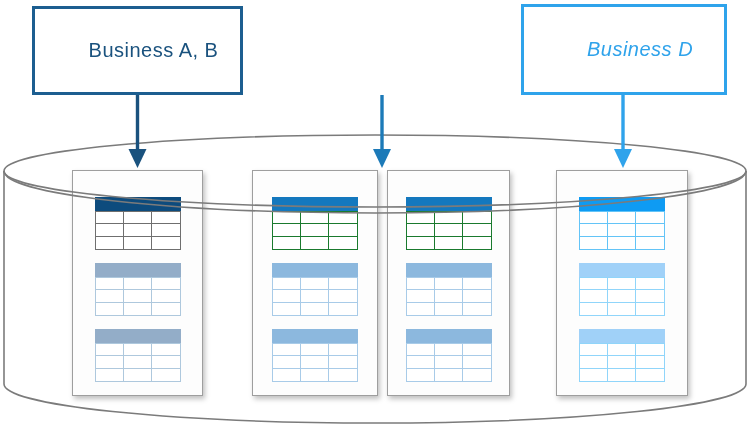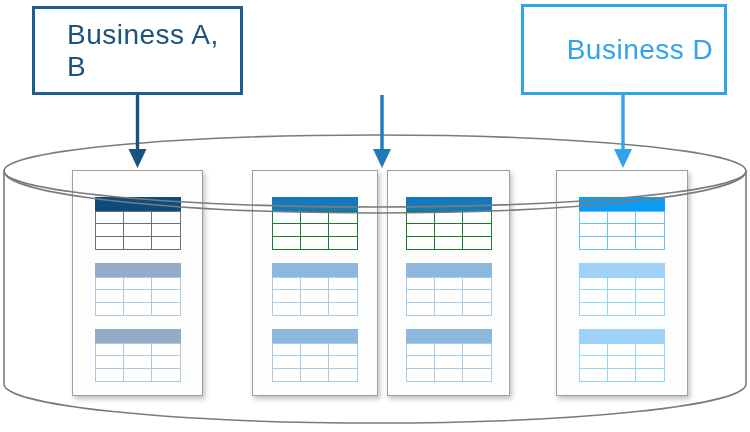--- a/index.html
+++ b/index.html
@@ -6,27 +6,27 @@
   body{font-family:"Liberation Sans", sans-serif;}
   .stage{position:relative;width:750px;height:432px;background:#ffffff;overflow:hidden;}
 
   
   .biz-box{
     position:absolute;
     box-sizing:border-box;
     display:flex;align-items:center;justify-content:center;
     background:#ffffff;
     border-style:solid;border-width:3px;
-    font-size:28px;font-weight:400;letter-spacing:.5px;
+    font-size:20px;font-weight:400;letter-spacing:.5px;
     z-index:3;
     padding-left:32px;
   }
   .box-ab{left:32px;top:6px;width:211px;height:89px;border-color:var(--box1-border);color:var(--box1-text);}
   .box-c {left:283px;top:4px;width:200px;height:91px;border-color:var(--box2-border);color:var(--box2-text);}
-  .box-d {left:521px;top:4px;width:206px;height:91px;border-color:var(--box3-border);color:var(--box3-text);}
+  .box-d {left:521px;top:4px;width:206px;height:91px;border-color:var(--box3-border);color:var(--box3-text);font-style:italic;}
 
   
   .panel{
     position:absolute;top:170px;height:226px;
     box-sizing:border-box;
     background:#fdfdfd;
     border:1.5px solid var(--panel-border);
     box-shadow:2px 3px 5px rgba(0,0,0,.25);
     display:flex;flex-direction:column;align-items:center;
     padding-top:26px;gap:13px;

